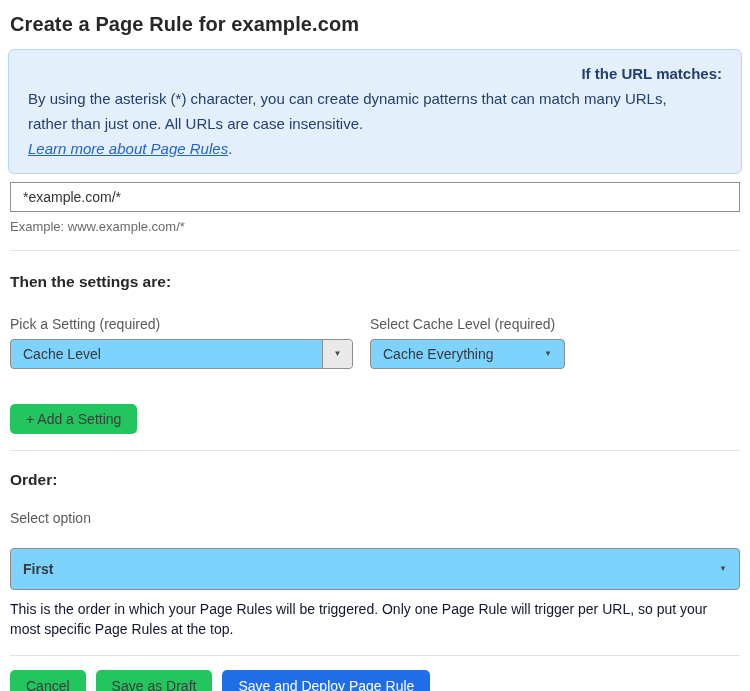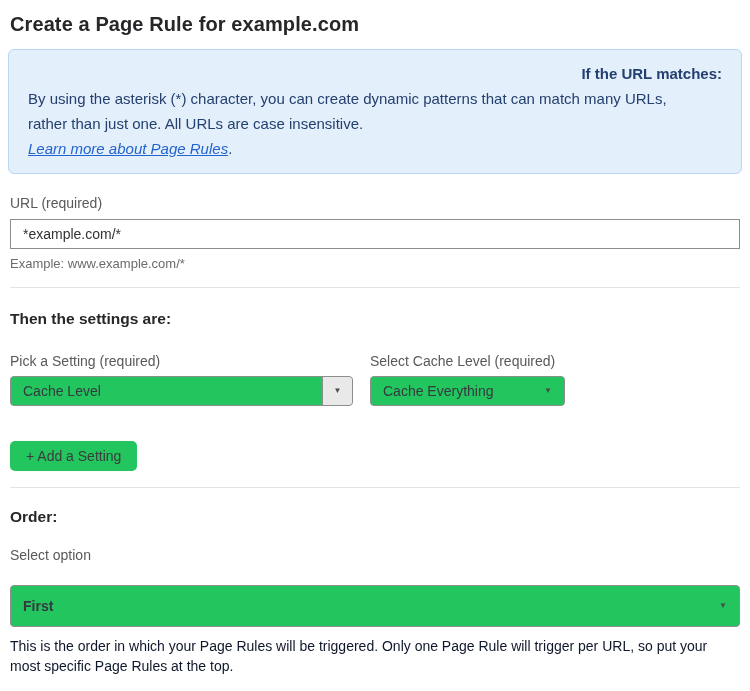--- a/index.html
+++ b/index.html
@@ -51,21 +51,21 @@
   }
 
   .section-heading { font-size: 15.5px; font-weight: 700; color: #27272a; }
   .settings-heading { margin-top: 22px; }
 
   .settings-row { margin-top: 25px; display: flex; gap: 17px; }
   .col-setting { width: 343px; }
   .col-cache { width: 195px; }
 
   .select-box {
-    margin-top: 7px; height: 30px; background: #22c55e;
+    margin-top: 7px; height: 30px; background: #7dd3fc;
     border: 1px solid #8d8d8d; border-radius: 4px;
     display: flex; align-items: center; cursor: pointer;
     font-size: 14px; color: #36393f; overflow: hidden;
   }
   .select-box .select-value { flex: 1; padding: 0 12px; white-space: nowrap; }
   .arrow-glyph { font-size: 8px; color: #4a4a4a; line-height: 1; }
   .select-arrow-section {
     width: 30px; align-self: stretch; background: #e9e9e9;
     border-left: 1px solid #8d8d8d;
     display: flex; align-items: center; justify-content: center;
@@ -103,21 +103,20 @@
 
   <h1 class="page-title">Create a Page Rule for example.com</h1>
 
   <div class="info-box">
     <span class="info-heading">If the URL matches:</span>
     <span class="info-line">By using the asterisk (*) character, you can create dynamic patterns that can match many URLs,</span>
     <span class="info-line">rather than just one. All URLs are case insensitive.</span>
     <span class="info-line"><a class="info-link">Learn more about Page Rules</a><span>.</span></span>
   </div>
 
-  <label class="field-label url-label">URL (required)</label>
   <input class="text-input" type="text" value="*example.com/*" style="">
   <div class="helper-text">Example: www.example.com/*</div>
 
   <hr class="divider">
 
   <h2 class="section-heading settings-heading">Then the settings are:</h2>
 
   <div class="settings-row">
     <div class="col-setting">
       <label class="field-label">Pick a Setting (required)</label>

